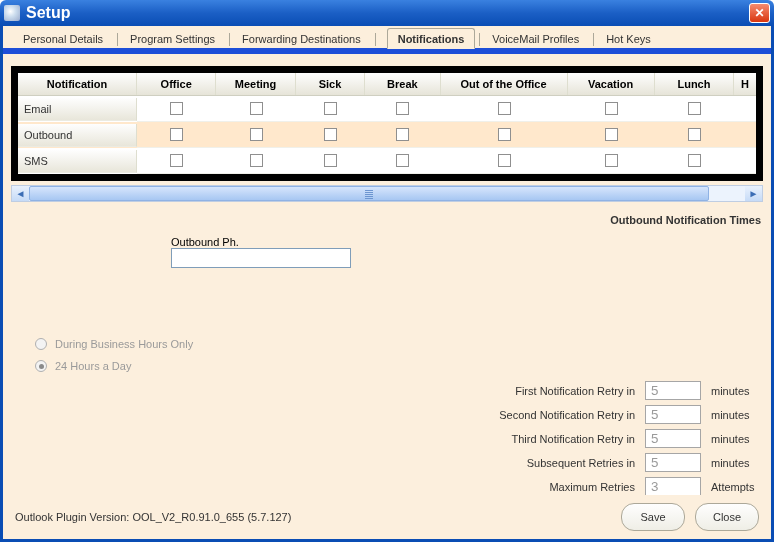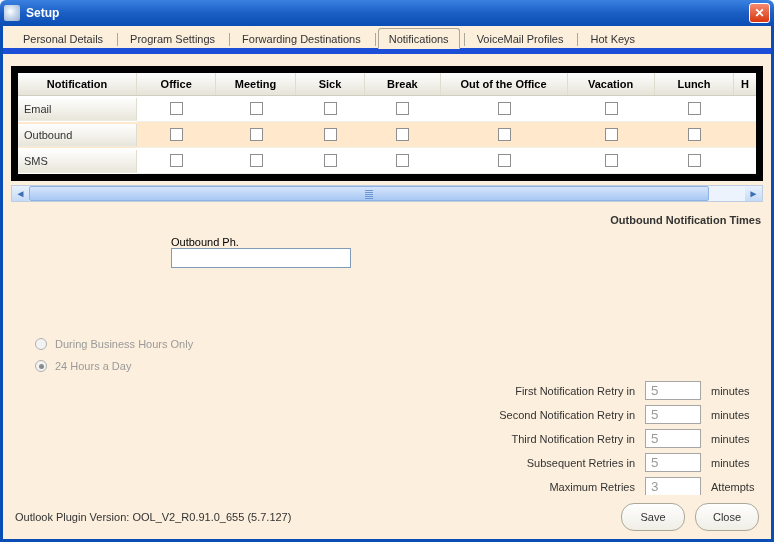--- a/index.html
+++ b/index.html
@@ -20,21 +20,21 @@
     padding: 0 4px;
     color: #fff;
     border-top-left-radius: 6px;
     border-top-right-radius: 6px;
   }
   .titlebar .icon {
     width: 16px; height: 16px; margin-right: 6px;
     background: radial-gradient(circle at 40% 40%, #fff 0%, #cde 40%, #9ac 100%);
     border-radius: 2px;
   }
-  .titlebar .title { font-weight: bold; font-size: 12px; flex: 1; }
+  .titlebar .title { font-weight: bold; font-size: 16px; flex: 1; }
   .titlebar .close {
     width: 21px; height: 20px;
     background: linear-gradient(to bottom, #f58b6f, #d9360f);
     border: 1px solid #fff;
     border-radius: 3px;
     display: flex; align-items: center; justify-content: center;
     color: #fff; font-weight: bold; font-size: 12px;
     cursor: pointer;
   }
   .window-body {
@@ -61,22 +61,23 @@
     position: relative;
   }
   .tab-sep {
     width:1px; height:13px; background:#aca899; align-self:center; margin:0 2px 2px 2px;
   }
   .tab.active {
     background: #fcefdc;
     border: 1px solid #aca899;
     border-bottom: 1px solid #fcefdc;
     border-radius: 3px 3px 0 0;
-    font-weight: normal;
+    font-weight: bold;
     margin-bottom: -1px;
+    margin-left: 9px;
   }
   .content {
     position: absolute;
     top: 30px; left: 0; right: 0; bottom: 44px;
     padding: 10px 8px 0 8px;
     background: #fcefdd;
   }
   .grid {
     border: 7px solid #000000;
     background: #fff;

